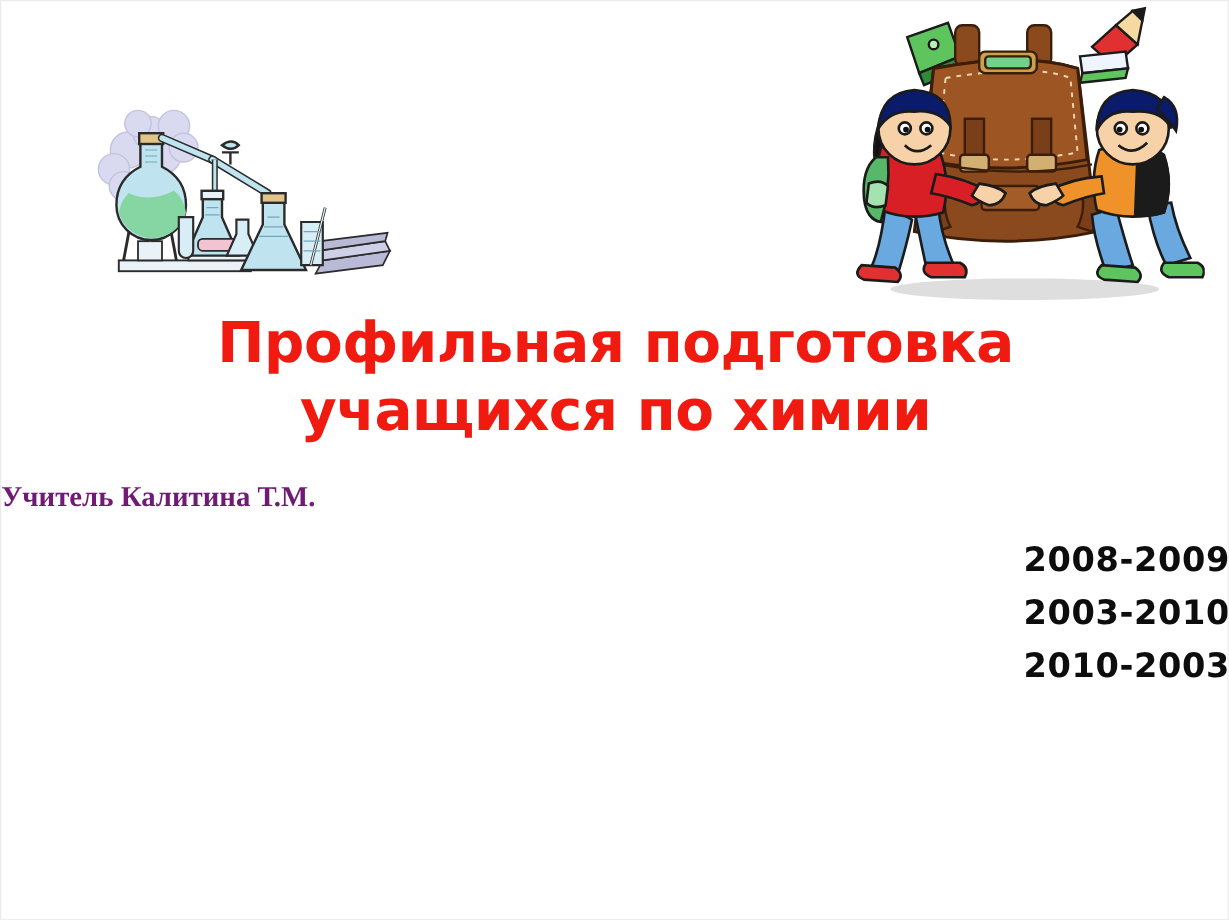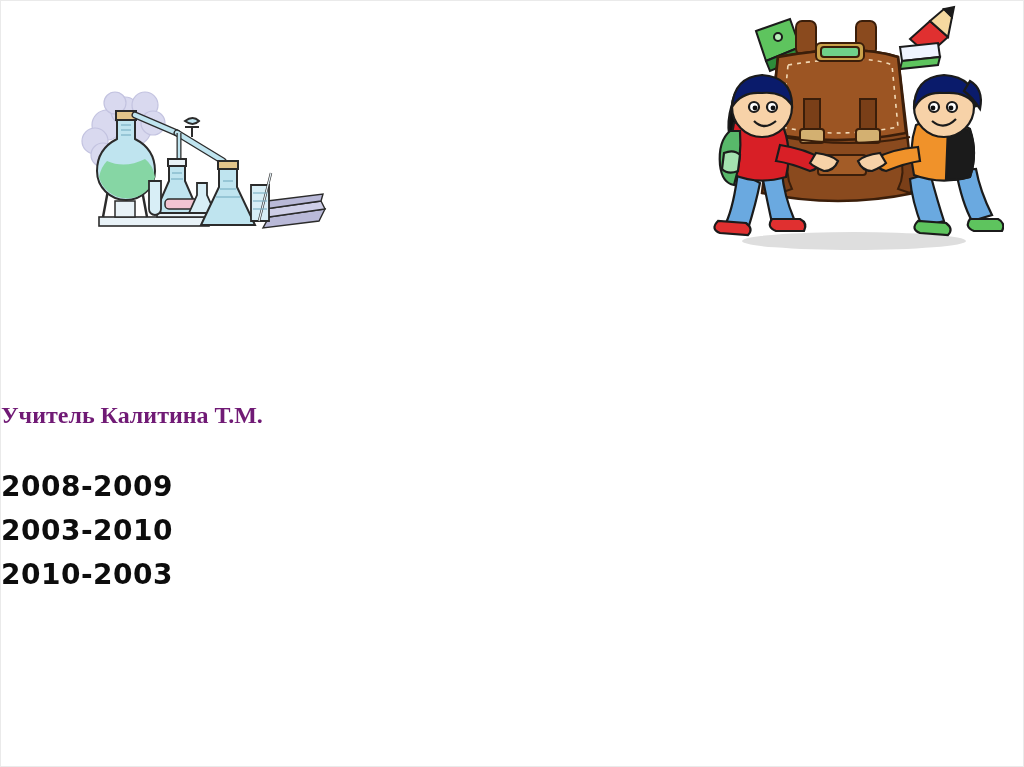--- a/index.html
+++ b/index.html
@@ -66,23 +66,23 @@
     text-align: left;
     font-family: "Liberation Serif", serif;
     font-weight: bold;
     font-size: 24px;
     color: #701a75;
     line-height: 28px;
   }
   #years-block {
     position: absolute;
     left: 0;
-    top: 464px;
+    top: 444px;
     width: 1024px;
-    text-align: left;
+    text-align: right;
   }
   .year-line {
     font-family: "DejaVu Sans", sans-serif;
     font-weight: bold;
     font-size: 28px;
     color: #0d0d0d;
     line-height: 44px;
     letter-spacing: 0.5px;
   }
 </style>
@@ -304,20 +304,22 @@
 
         <path d="M228 118 q12 10 24 -2" fill="none"></path>
 
         <path d="M214 144 q-26 2 -44 12 q2 10 12 12 q20 -8 34 -10 z" fill="#f0922a"></path>
         <path d="M176 150 q-16 2 -22 8 q4 10 14 10 q10 -4 14 -8 z" fill="#f7d2a8"></path>
       </g>
     </svg>
   </div>
 
   <div id="title-block">
+    <div class="title-line">Профильная подготовка</div>
+    <div class="title-line">учащихся по химии</div>
   </div>
 
   <div id="author-line">Учитель Калитина Т.М.</div>
 
   <div id="years-block">
     <div class="year-line">2008-2009</div>
     <div class="year-line">2003-2010</div>
     <div class="year-line">2010-2003</div>
   </div>
 

